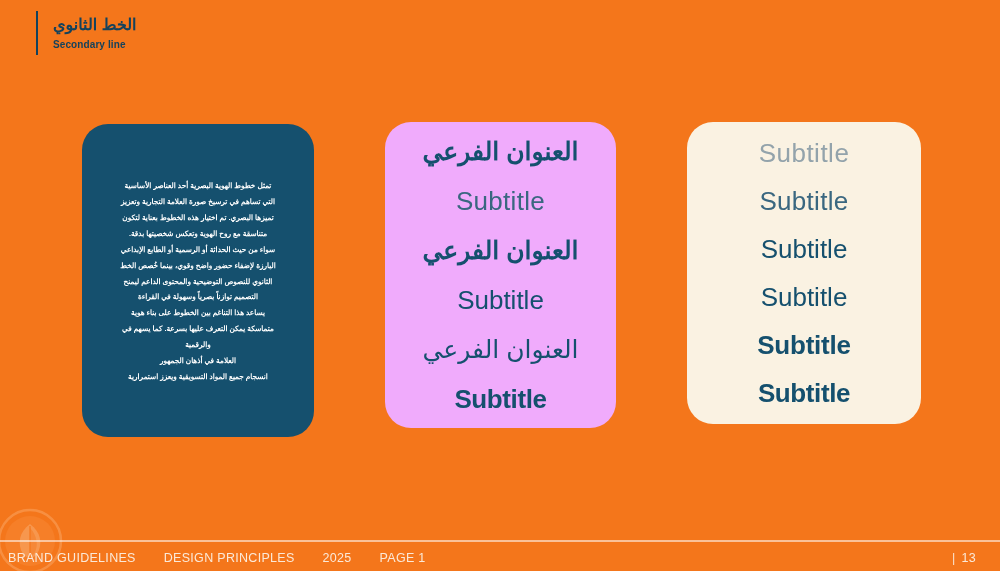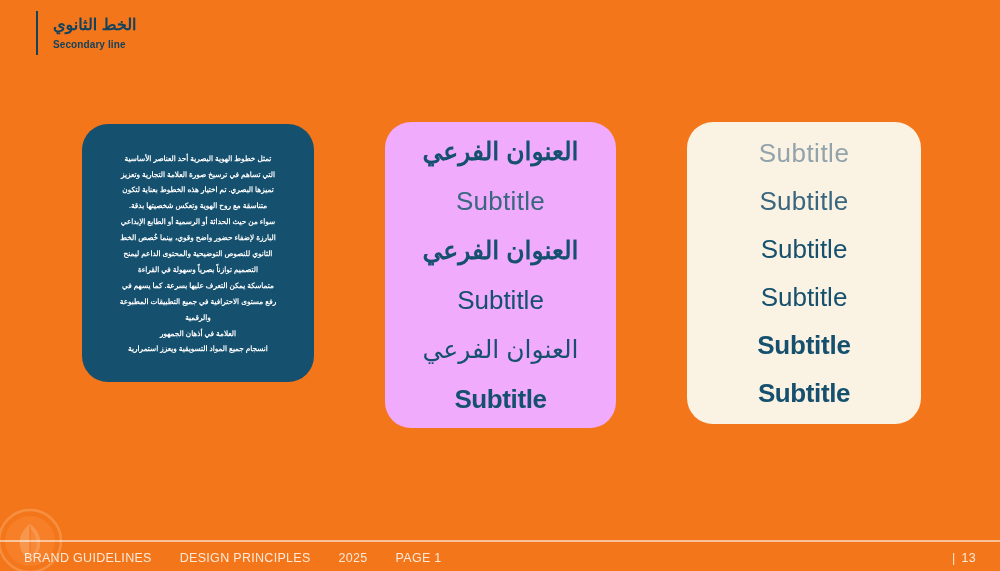--- a/index.html
+++ b/index.html
@@ -61,21 +61,21 @@
   
   .card {
     position: absolute;
     border-radius: 26px;
     box-sizing: border-box;
   }
   #card-paragraph {
     left: 82px;
     top: 124px;
     width: 232px;
-    height: 258px;
+    height: 313px;
     background: #15506E;
     border-radius: 26px;
     padding: 18px 14px 16px 14px;
     display: flex;
     flex-direction: column;
     justify-content: center;
   }
   .para-line {
     color: #FFFFFF;
     font-size: 7.3px;
@@ -159,21 +159,21 @@
     left: 0;
     top: 545px;
     width: 1000px;
     height: 26px;
     display: flex;
     align-items: center;
   }
   #footer-left {
     display: flex;
     align-items: center;
-    margin-left: 24px;
+    margin-left: 8px;
     gap: 0;
   }
   .footer-item {
     color: #FBE9D8;
     font-size: 12.5px;
     font-weight: 400;
     letter-spacing: 0.3px;
     white-space: nowrap;
     margin-right: 28px;
   }
@@ -217,22 +217,22 @@
 
   <div id="card-paragraph" class="card">
     <div class="para-line">تمثل خطوط الهوية البصرية أحد العناصر الأساسية</div>
     <div class="para-line">التي تساهم في ترسيخ صورة العلامة التجارية وتعزيز</div>
     <div class="para-line">تميزها البصري. تم اختيار هذه الخطوط بعناية لتكون</div>
     <div class="para-line">متناسقة مع روح الهوية وتعكس شخصيتها بدقة.</div>
     <div class="para-line">سواء من حيث الحداثة أو الرسمية أو الطابع الإبداعي</div>
     <div class="para-line">البارزة لإضفاء حضور واضح وقوي، بينما خُصص الخط</div>
     <div class="para-line">الثانوي للنصوص التوضيحية والمحتوى الداعم ليمنح</div>
     <div class="para-line">التصميم توازناً بصرياً وسهولة في القراءة</div>
+    <div class="para-line">يساعد هذا التناغم بين الخطوط على بناء هوية</div>
     <div class="para-line">متماسكة يمكن التعرف عليها بسرعة. كما يسهم في</div>
-    <div class="para-line">رفع مستوى الاحترافية في جميع التطبيقات المطبوعة</div>
     <div class="para-line">والرقمية</div>
     <div class="para-line">العلامة في أذهان الجمهور</div>
     <div class="para-line">انسجام جميع المواد التسويقية ويعزز استمرارية</div>
   </div>
 
   <div id="card-mixed" class="card">
     <div class="mixed-row mixed-ar w-sbold row-gap">العنوان الفرعي</div>
     <div class="mixed-row mixed-en w-light row-gap">Subtitle</div>
     <div class="mixed-row mixed-ar w-sbold row-gap">العنوان الفرعي</div>
     <div class="mixed-row mixed-en w-reg row-gap">Subtitle</div>

